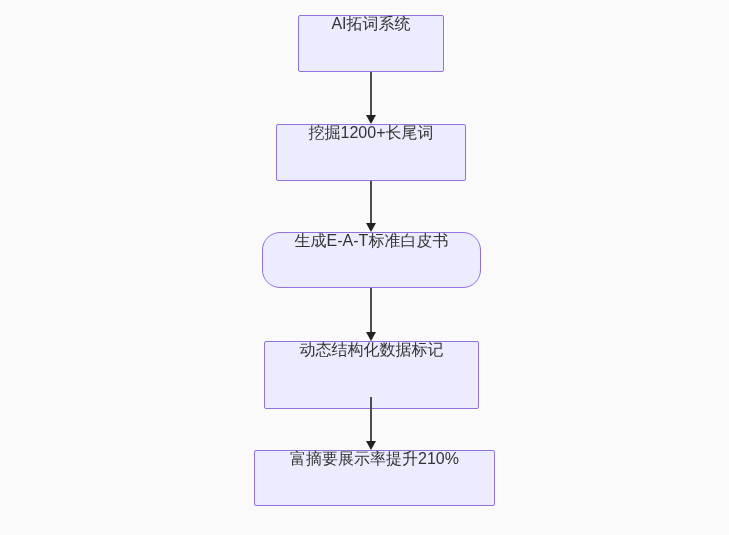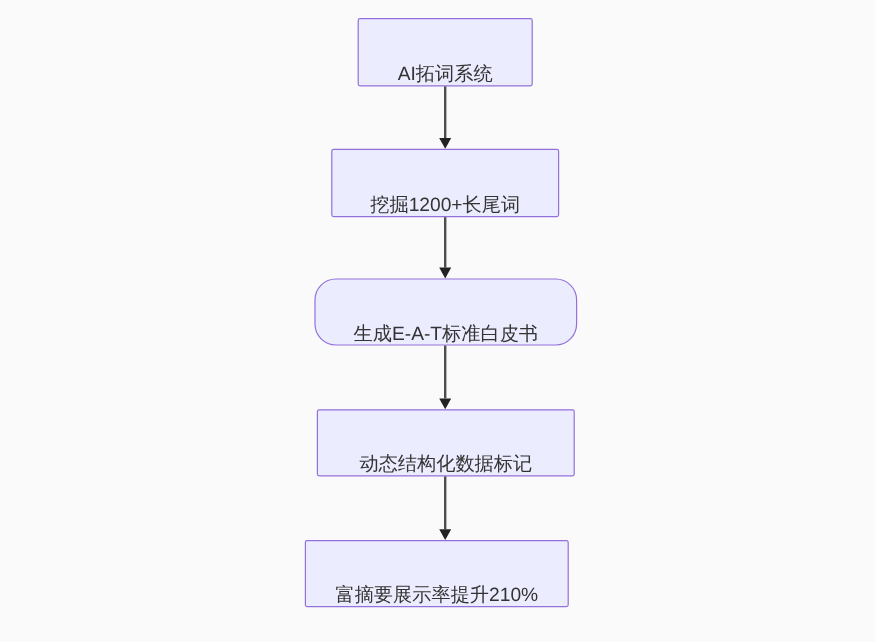--- a/index.html
+++ b/index.html
@@ -18,32 +18,32 @@
     width: 729px;
     height: 535px;
   }
   .node {
     position: absolute;
     box-sizing: border-box;
     background: #ececff;
     border: 1.5px solid #9370db;
     border-radius: 2px;
     display: flex;
-    align-items: flex-end;
+    align-items: flex-start;
     justify-content: center;
     color: #333333;
     font-size: 16px;
     line-height: 1;
     white-space: nowrap;
   }
   .n1 { left: 298px; top: 15px;  width: 146px; height: 57px; }
   .n2 { left: 276px; top: 124px; width: 190px; height: 57px; }
   .n3 { left: 262px; top: 232px; width: 219px; height: 56px; border-radius: 18px; }
-  .n4 { left: 264px; top: 341px; width: 215px; height: 56px; }
-  .n5 { left: 254px; top: 450px; width: 220px; height: 56px; }
+  .n4 { left: 264px; top: 341px; width: 215px; height: 68px; }
+  .n5 { left: 254px; top: 450px; width: 241px; height: 56px; }
 
   .edge {
     position: absolute;
     left: 365px;
     width: 12px;
     display: flex;
     flex-direction: column;
     align-items: center;
   }
   .e1 { top: 72px;  height: 52px; }

